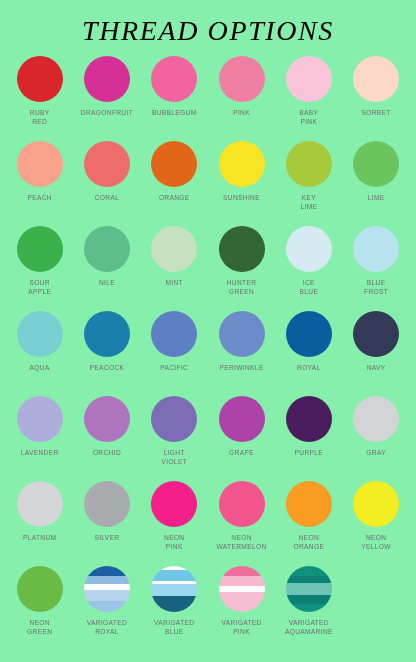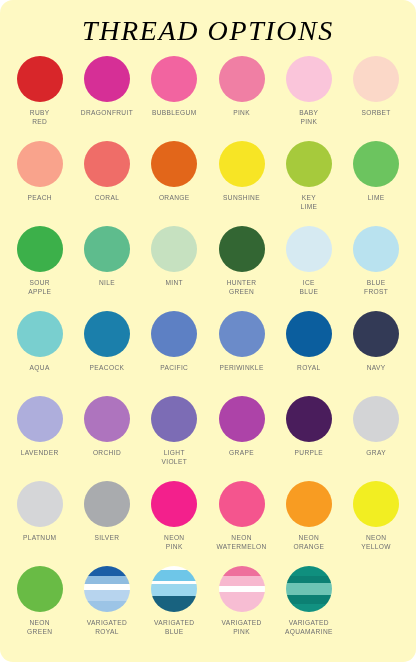--- a/index.html
+++ b/index.html
@@ -14,23 +14,22 @@
     overflow: hidden;
     font-family: "Liberation Sans", sans-serif;
     color: #58595b;
     -webkit-font-smoothing: antialiased;
   }
 
   #sheet {
     position: relative;
     width: 416px;
     height: 662px;
-    background: #fef9c3;
+    background: #86efac;
     box-sizing: border-box;
-    border-radius: 13px;
   }
 
   
   .title-wrap {
     width: 100%;
     height: 56px;
     display: flex;
     align-items: center;
     justify-content: center;
     padding-top: 6px;

